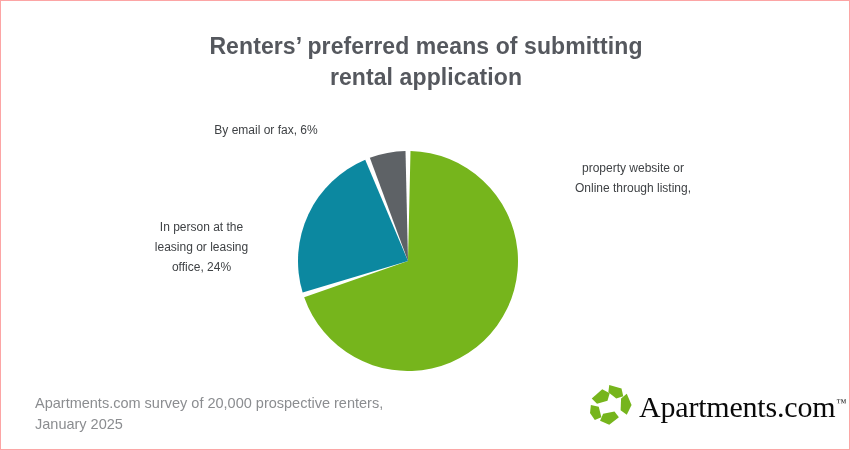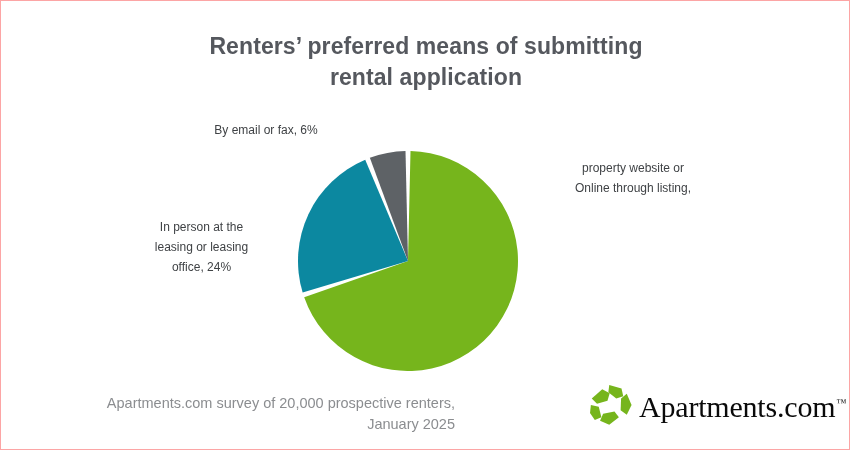--- a/index.html
+++ b/index.html
@@ -75,21 +75,20 @@
 
   
   #source-note {
     position: absolute;
     left: 34px;
     top: 392px;
     width: 420px;
     font-size: 14.5px;
     line-height: 21px;
     color: #8b8d90;
-    text-align: right;
   }
   #source-note .sline { display: block; }
 
   
   #brand-logo {
     position: absolute;
     left: 588px;
     top: 380px;
     height: 48px;
     display: flex;

